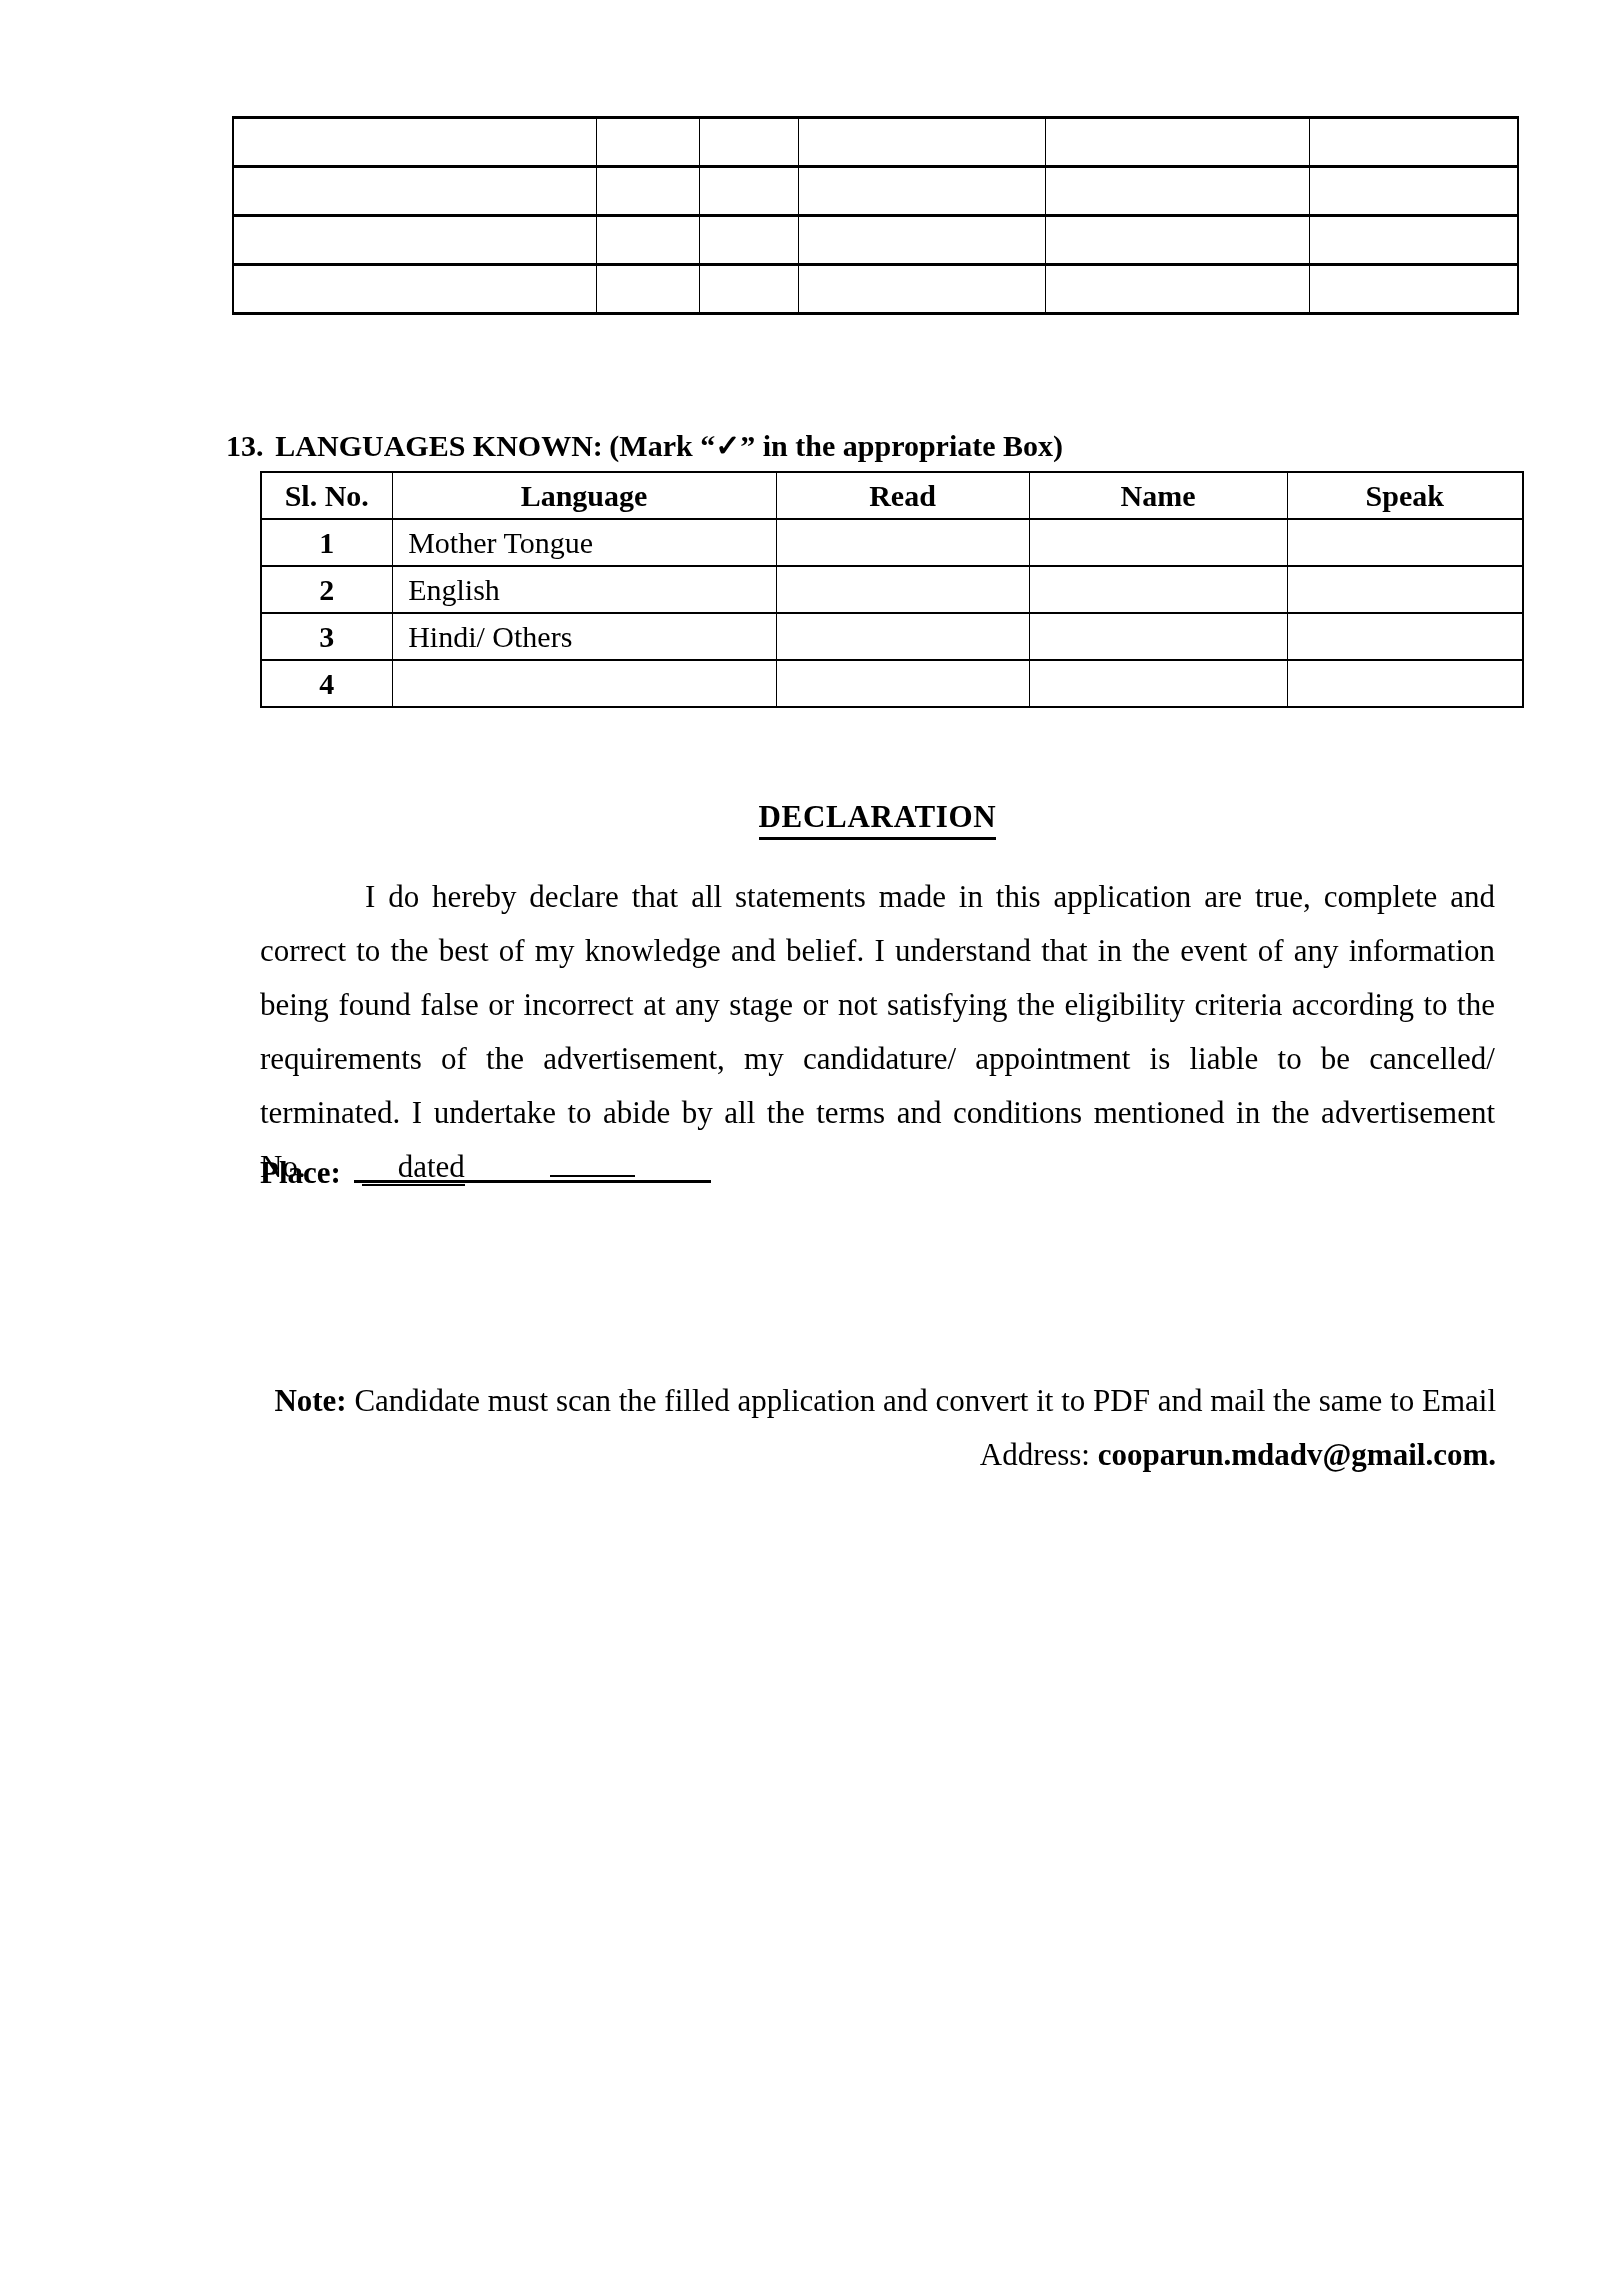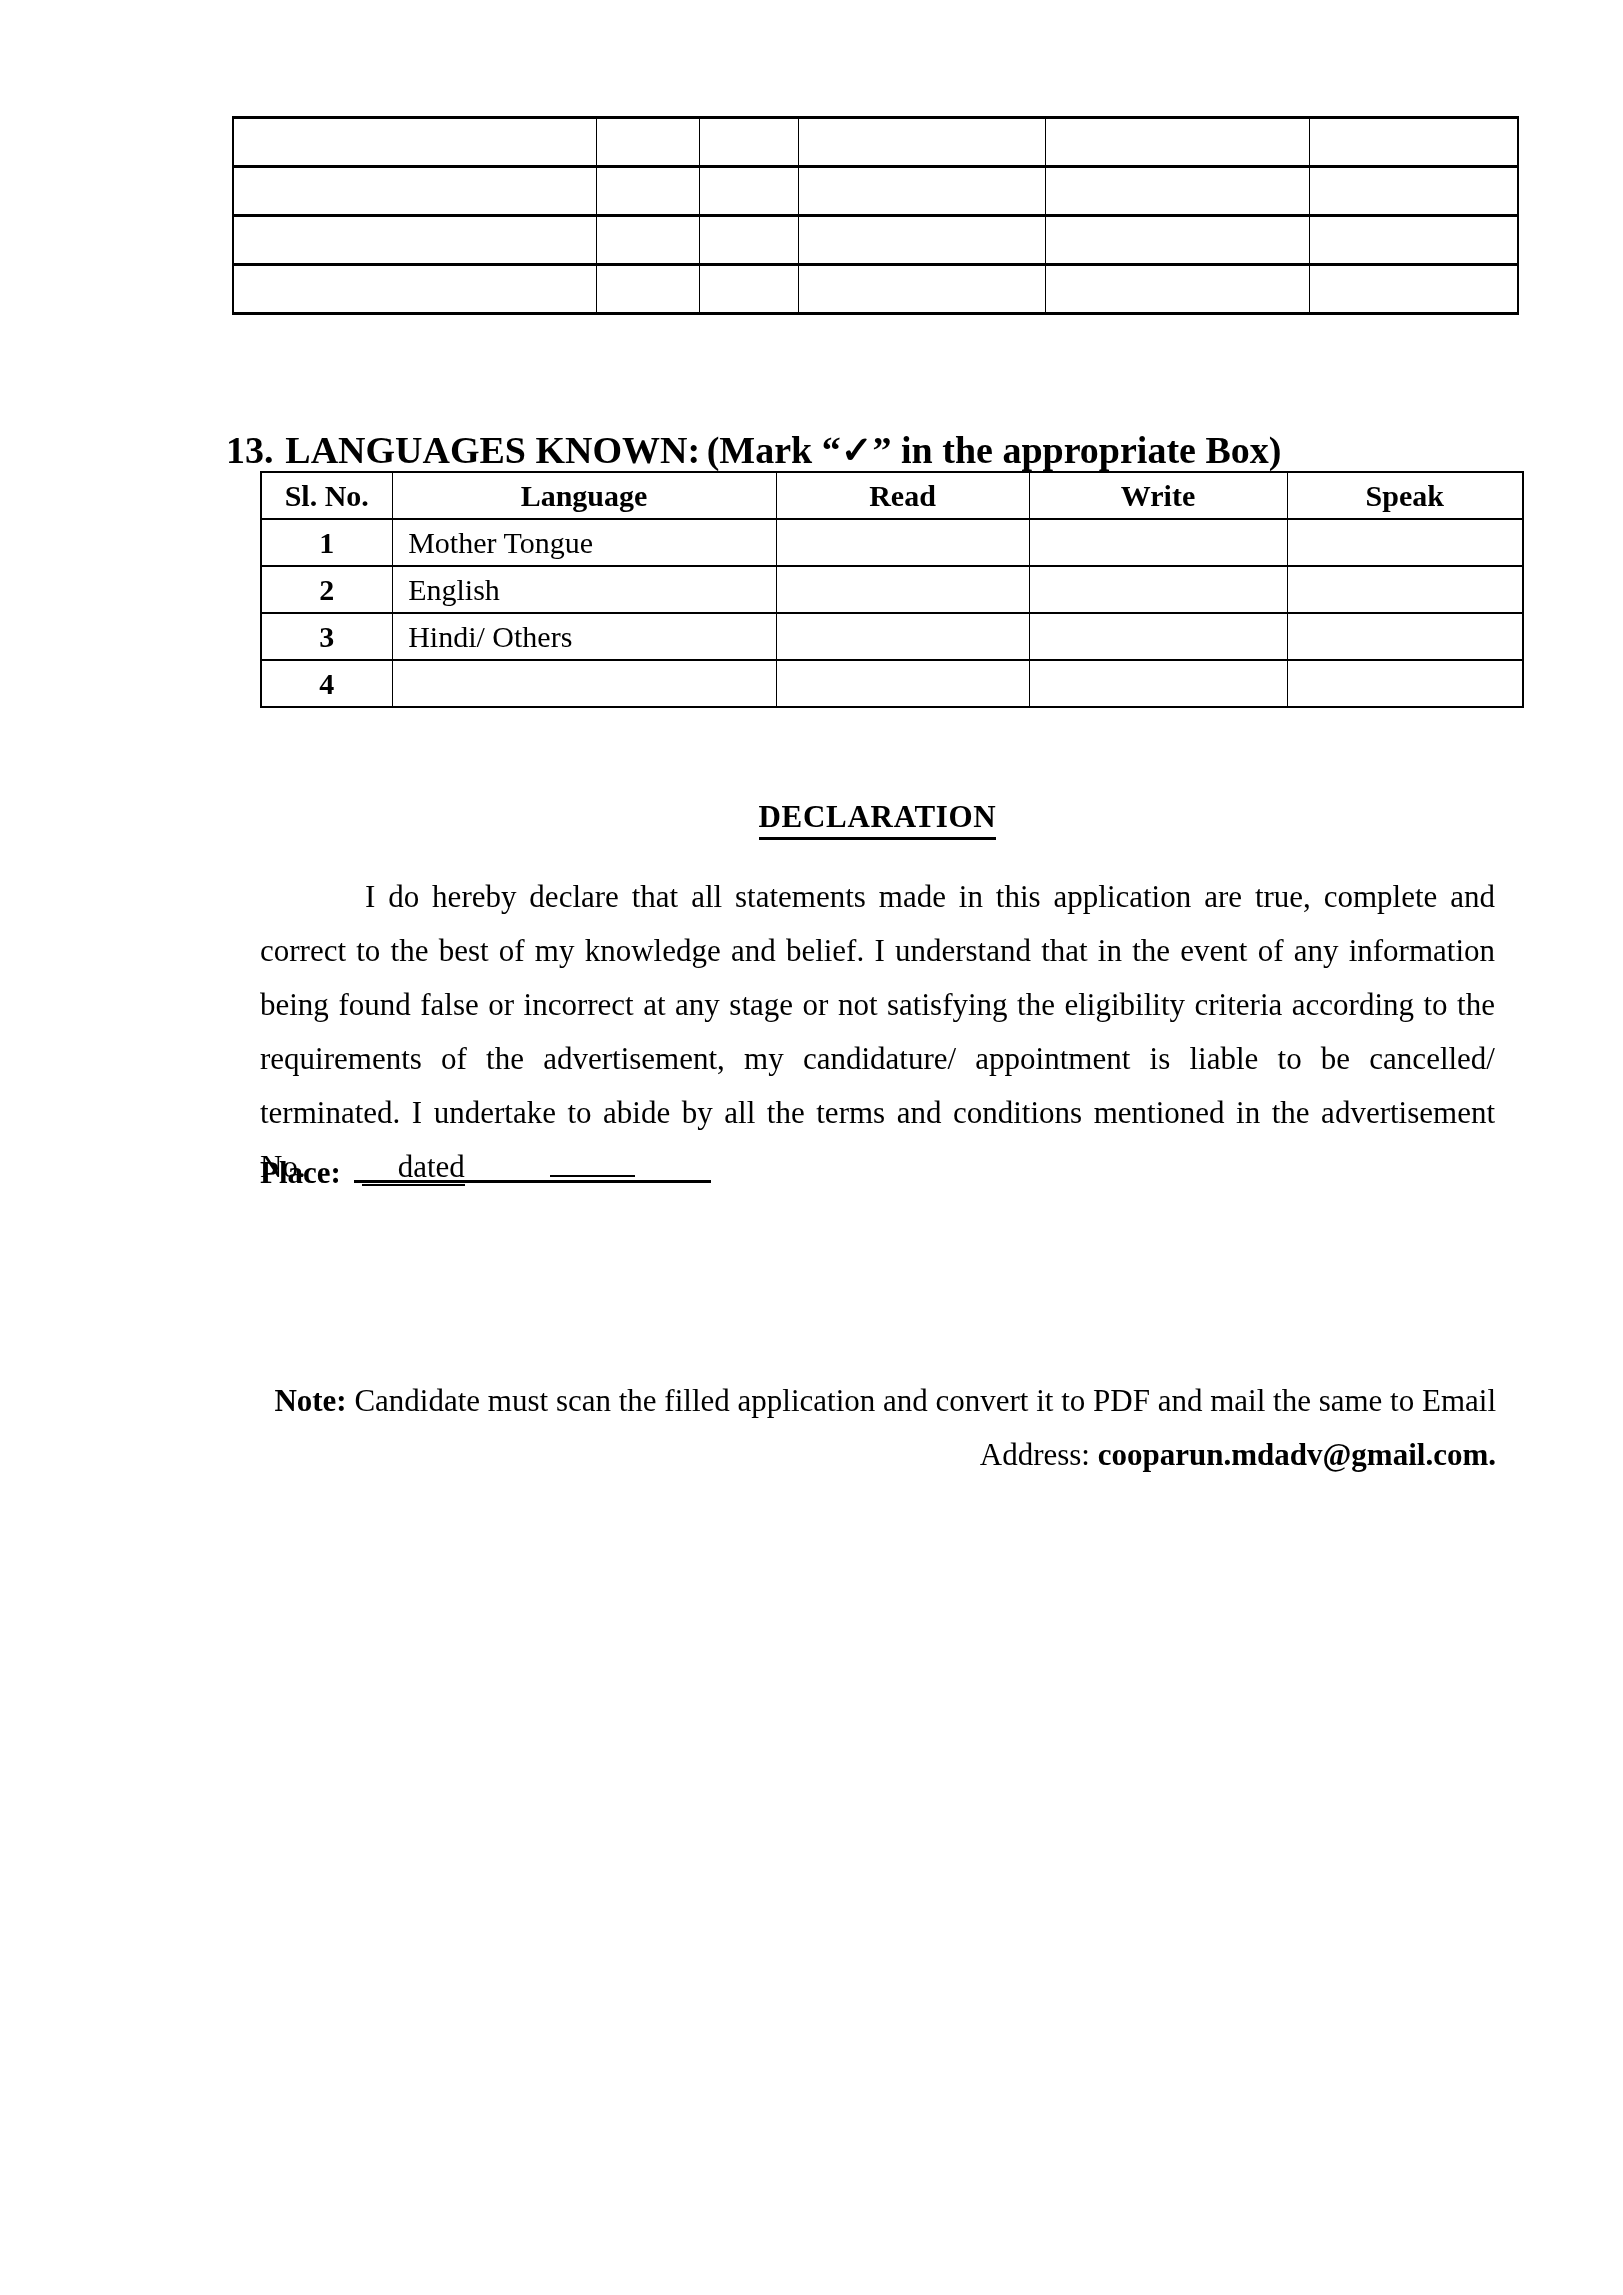--- a/index.html
+++ b/index.html
@@ -19,21 +19,21 @@
   }
   #top-table,member{border:0;}
   #top-table{border:2px solid #000;border-top-width:3.3px;border-bottom-width:3.3px;}
   #top-table td{
     border:1.3px solid #000;border-top-width:3.3px;border-bottom-width:3.3px;
     height:46px;padding:0;
   }
   
   #lang-heading{
     position:absolute;left:226px;top:428px;
-    font-size:38px;white-space:nowrap;text-align:center;
+    font-size:30px;white-space:nowrap;text-align:center;
   }
   #lang-heading .num{font-weight:bold;margin-right:11.8px;}
   #lang-heading .ttl{font-weight:bold;margin-right:6.5px;}
   #lang-heading .check{font-weight:bold;}
   
   #lang-table{
     position:absolute;left:260px;top:471px;width:1261px;
     border-collapse:collapse;table-layout:fixed;
     font-size:30px;
   }
@@ -154,21 +154,21 @@
         <col style="width:384px">
         <col style="width:253px">
       <col style="width:258px">
         <col style="width:236px">
     </colgroup>
     <thead>
       <tr id="lang-header-row">
           <th>Sl. No.</th>
           <th>Language</th>
           <th>Read</th>
-          <th>Write</th>
+          <th>Name</th>
           <th>Speak</th>
         </tr>
     </thead>
     <tbody>
         <tr>
           <td class="c-sl">1</td>
           <td class="c-lang">Mother Tongue</td>
           <td></td>
           <td></td>
           <td></td>

